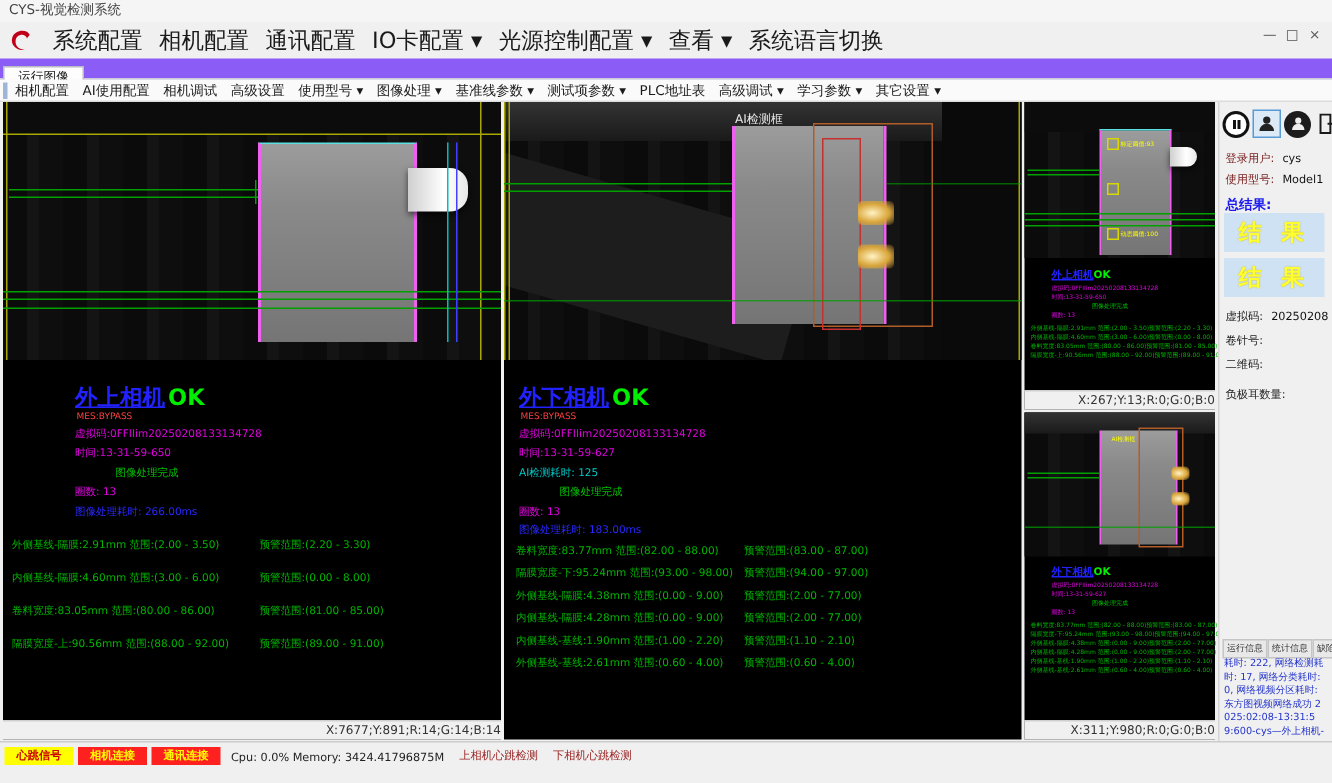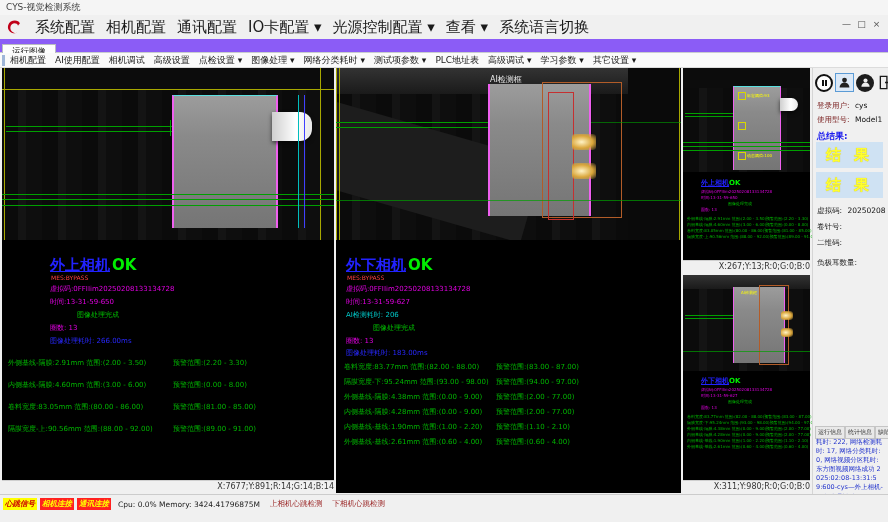--- a/index.html
+++ b/index.html
@@ -88,21 +88,21 @@
   .result-box { position:absolute; left:3px; width:67px; height:26px; background:#cfe2f3; color:#ffff2e; font-size:15px; font-weight:bold; text-align:center; line-height:26px; letter-spacing:4px; text-shadow:0 0 1px #c8b400; }
   .info-tabs { position:absolute; left:2px; top:358px; display:flex; }
   .info-tab { font-size:6px; color:#333; border:1px solid #c5c5c5; background:#e9e9e9; padding:1px 2px; white-space:nowrap; }
   .log-text { position:absolute; left:3px; top:370px; width:67px; font-size:6.5px; line-height:1.4; color:#2233cc; word-break:break-all; }
   .r-scroll { position:absolute; right:1px; top:366px; width:3px; height:52px; background:#dcdcdc; }
   .r-thumb { width:3px; height:14px; background:#a8a8a8; }
 
   
   .statusbar { position:absolute; left:0; top:494px; width:888px; height:28px; background:#f0f0f0; border-top:1px solid #cccccc; }
   .sb-row { position:absolute; left:3px; top:3px; display:flex; align-items:center; gap:3px; font-size:7.5px; }
-  .badge { padding:1px 2px; font-weight:bold;font-style:italic; }
+  .badge { padding:1px 8px; font-weight:bold; }
   .badge-yellow { background:#ffff00; color:#cc0000; }
   .badge-red { background:#ff2020; color:#ffff00; }
   .sb-text { color:#222; margin-left:4px; }
   .sb-cam { color:#992222; margin-left:7px; }
 </style>
 </head>
 <body>
 
 <div class="app">
 
@@ -133,23 +133,23 @@
   <div class="tabrow">
     <span class="tab">运行图像</span>
   </div>
 
   <div class="toolbar">
     <span class="toolbar-accent"></span>
     <span class="tool-item">相机配置</span>
     <span class="tool-item">AI使用配置</span>
     <span class="tool-item">相机调试</span>
     <span class="tool-item">高级设置</span>
-    <span class="tool-item">点检设置 ▾</span>
+    <span class="tool-item">使用型号 ▾</span>
     <span class="tool-item">图像处理 ▾</span>
-    <span class="tool-item">网络分类耗时 ▾</span>
+    <span class="tool-item">基准线参数 ▾</span>
     <span class="tool-item">测试项参数 ▾</span>
     <span class="tool-item">PLC地址表</span>
     <span class="tool-item">高级调试 ▾</span>
     <span class="tool-item">学习参数 ▾</span>
     <span class="tool-item">其它设置 ▾</span>
   </div>
 
   <div class="panel panel-left">
     <div class="img-area" style="height:172px;">
       <div style="position:absolute;left:0;top:0;width:100%;height:22px;background:#0c0c0c;"></div>
@@ -218,21 +218,21 @@
       <div class="hline green" style="left:255px;top:54px;width:90px;opacity:.6;"></div>
       <div class="hline green" style="left:0;top:132px;width:345px;opacity:.7;"></div>
     </div>
     <div class="text-area" style="height:240px;">
       <div class="cam-title" style="left:10px;top:16px;">
         <span class="t-blue">外下相机</span><span class="t-ok">OK</span>
       </div>
       <div class="mes-line" style="left:11px;top:34px;">MES:BYPASS</div>
       <div class="ln magenta" style="left:10px;top:44px;">虚拟码:0FFIIim20250208133134728</div>
       <div class="ln magenta" style="left:10px;top:57px;">时间:13-31-59-627</div>
-      <div class="ln cyn" style="left:10px;top:70px;">AI检测耗时: 206</div>
+      <div class="ln cyn" style="left:10px;top:70px;">AI检测耗时: 125</div>
       <div class="ln grn" style="left:10px;top:83px;">图像处理完成</div>
       <div class="ln magenta" style="left:10px;top:96px;">圈数: 13</div>
       <div class="ln blu" style="left:10px;top:108px;">图像处理耗时: 183.00ms</div>
       <div class="meas meas-m" style="left:8px;top:122px;">
           <div class="m-row">
             <span class="m-left">卷料宽度:83.77mm 范围:(82.00 - 88.00)</span>
             <span class="m-right">预警范围:(83.00 - 87.00)</span>
           </div>
           <div class="m-row">
             <span class="m-left">隔膜宽度-下:95.24mm 范围:(93.00 - 98.00)</span>

